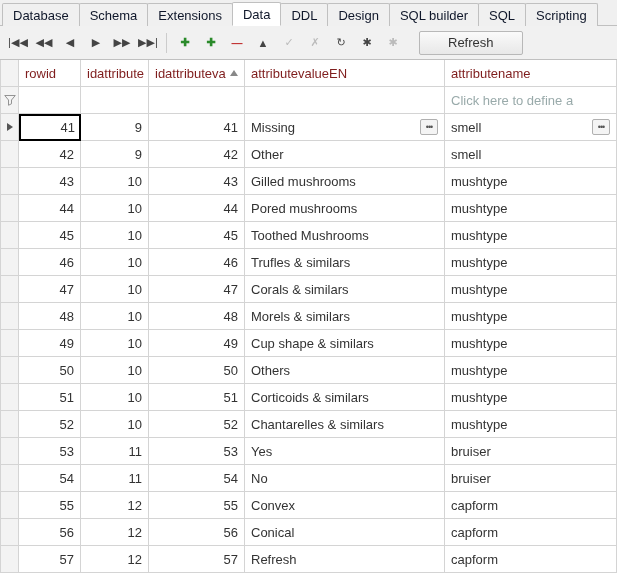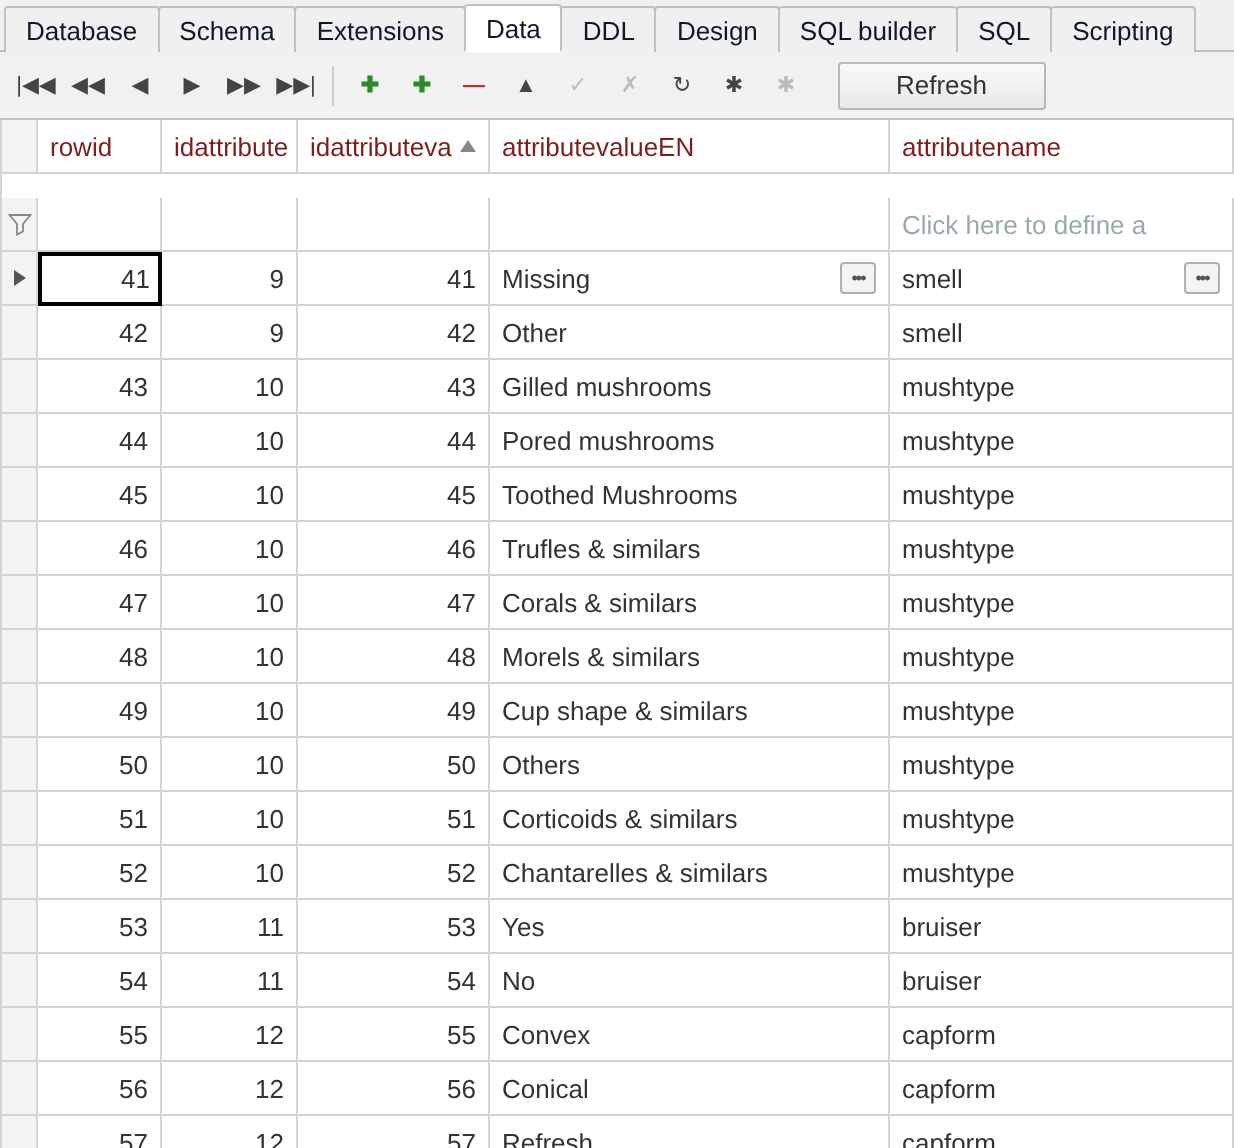--- a/index.html
+++ b/index.html
@@ -113,21 +113,20 @@
     border-bottom: 6px solid #888;
     margin-left: 4px;
   }
   .filter {
     background: #fff;
     padding: 0 6px;
     color: #aaa;
     font-size: 13px;
     overflow: hidden;
     white-space: nowrap;
-    margin-top: 12px;
   }
   .filter.gutter svg { width: 12px; height: 12px; }
   .cell { padding: 0 6px; font-size: 13px; color: #333; overflow: hidden; white-space: nowrap; }
   .cell.num { justify-content: flex-end; }
   .cell.selected {
     border: 2px solid #000;
     height: 27px;
     padding: 0 4px;
     box-shadow: none;
   }

